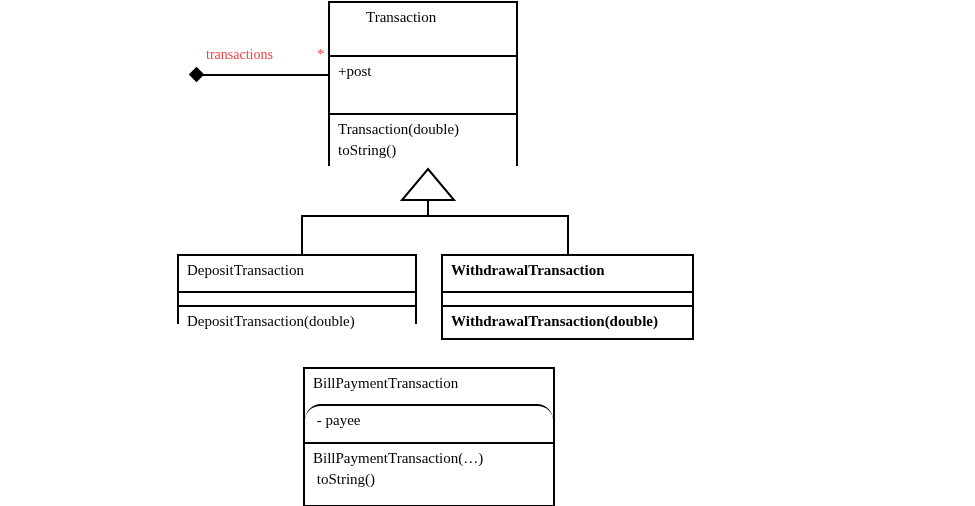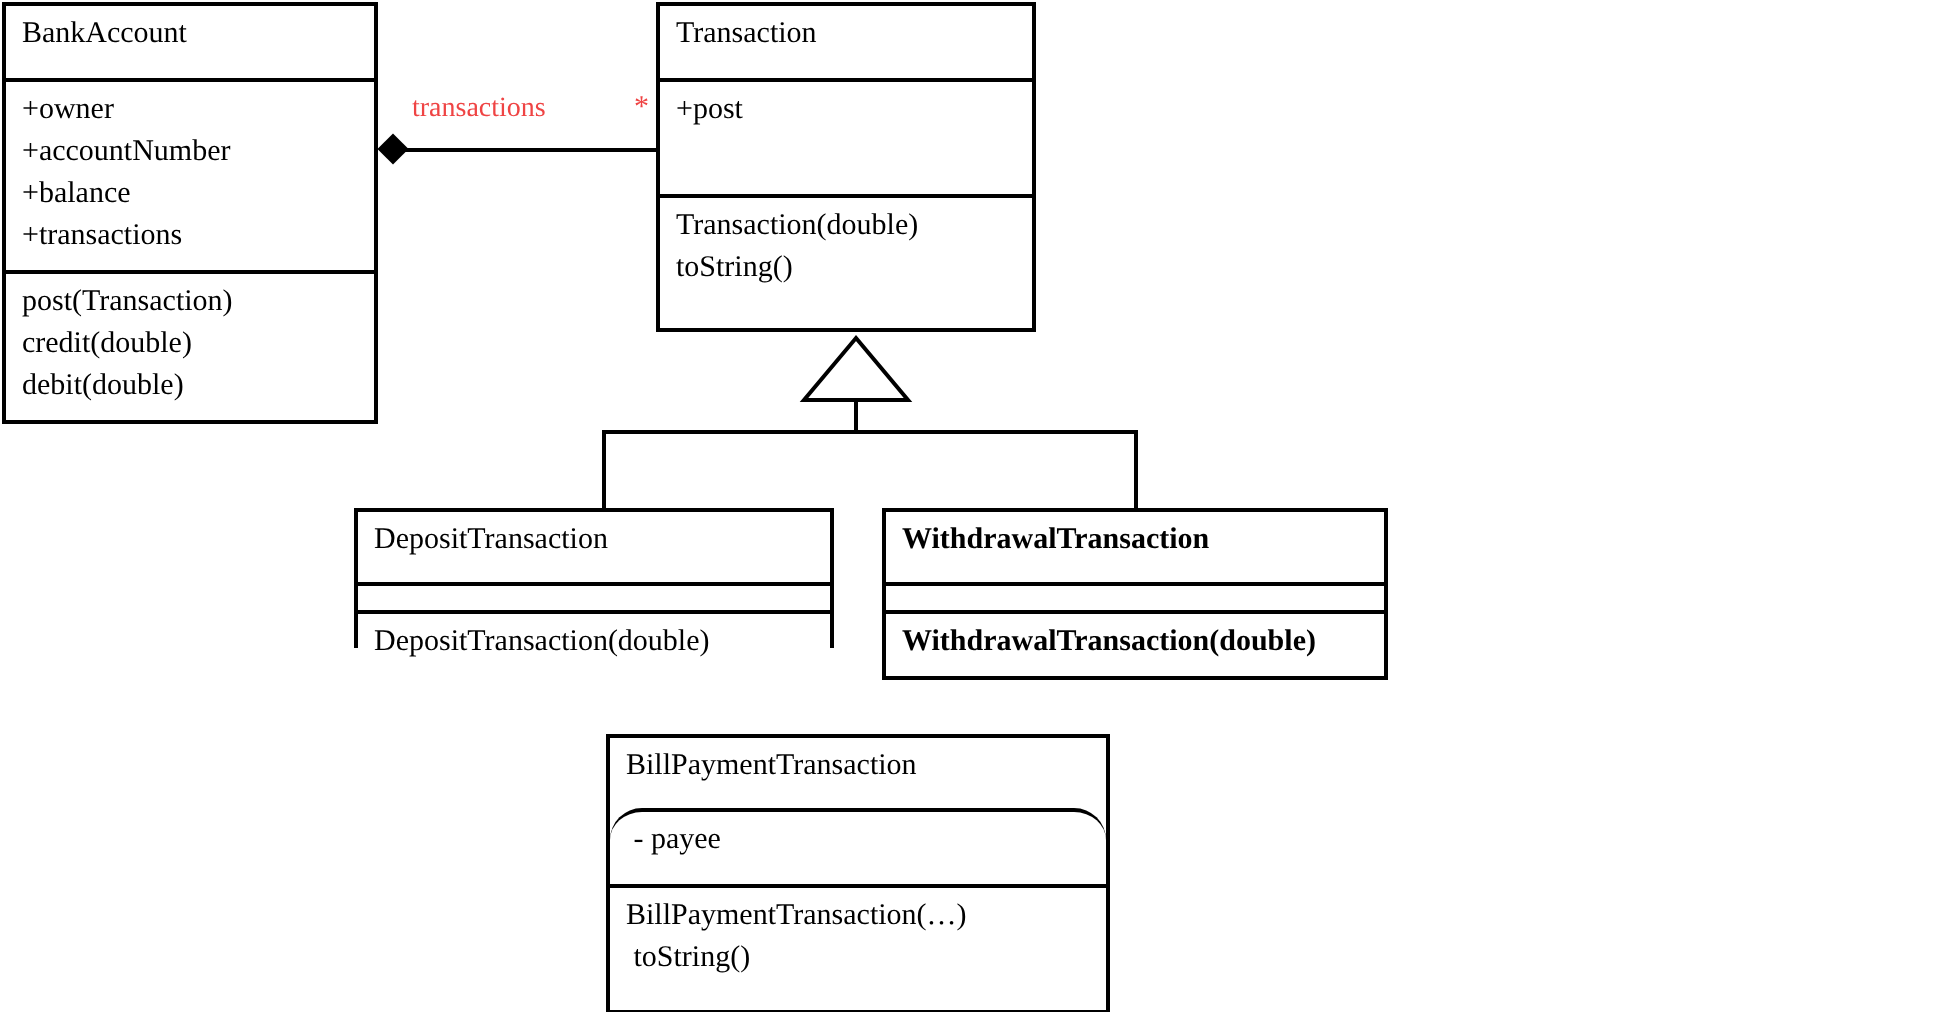--- a/index.html
+++ b/index.html
@@ -76,39 +76,23 @@
     line-height: 18px;
     color: #ef4444;
     white-space: pre;
   }
 </style>
 </head>
 <body>
 
 <div id="canvas">
 
-  <div class="uml-class" style="left:1px; top:1px; width:188px; height:211px;">
-    <div class="compartment" style="height:36px;">
-      <span class="name-line">BankAccount</span>
-    </div>
-    <div class="compartment divided" style="height:96px;">
-      <span class="uml-line">+owner</span>
-      <span class="uml-line">+accountNumber</span>
-      <span class="uml-line">+balance</span>
-      <span class="uml-line">+transactions</span>
-    </div>
-    <div class="compartment divided" style="height:75px;">
-      <span class="uml-line">post(Transaction)</span>
-      <span class="uml-line">credit(double)</span>
-      <span class="uml-line">debit(double)</span>
-    </div>
-  </div>
 
   <div class="uml-class" style="left:328px; top:1px; width:190px; height:165px;">
-    <div class="compartment" style="height:36px;">
+    <div class="compartment" style="height:52px;margin-left:28px;">
       <span class="name-line">Transaction</span>
     </div>
     <div class="compartment divided" style="height:58px;">
       <span class="uml-line">+post</span>
     </div>
     <div class="compartment divided" style="height:67px;">
       <span class="uml-line">Transaction(double)</span>
       <span class="uml-line">toString()</span>
     </div>
   </div>

